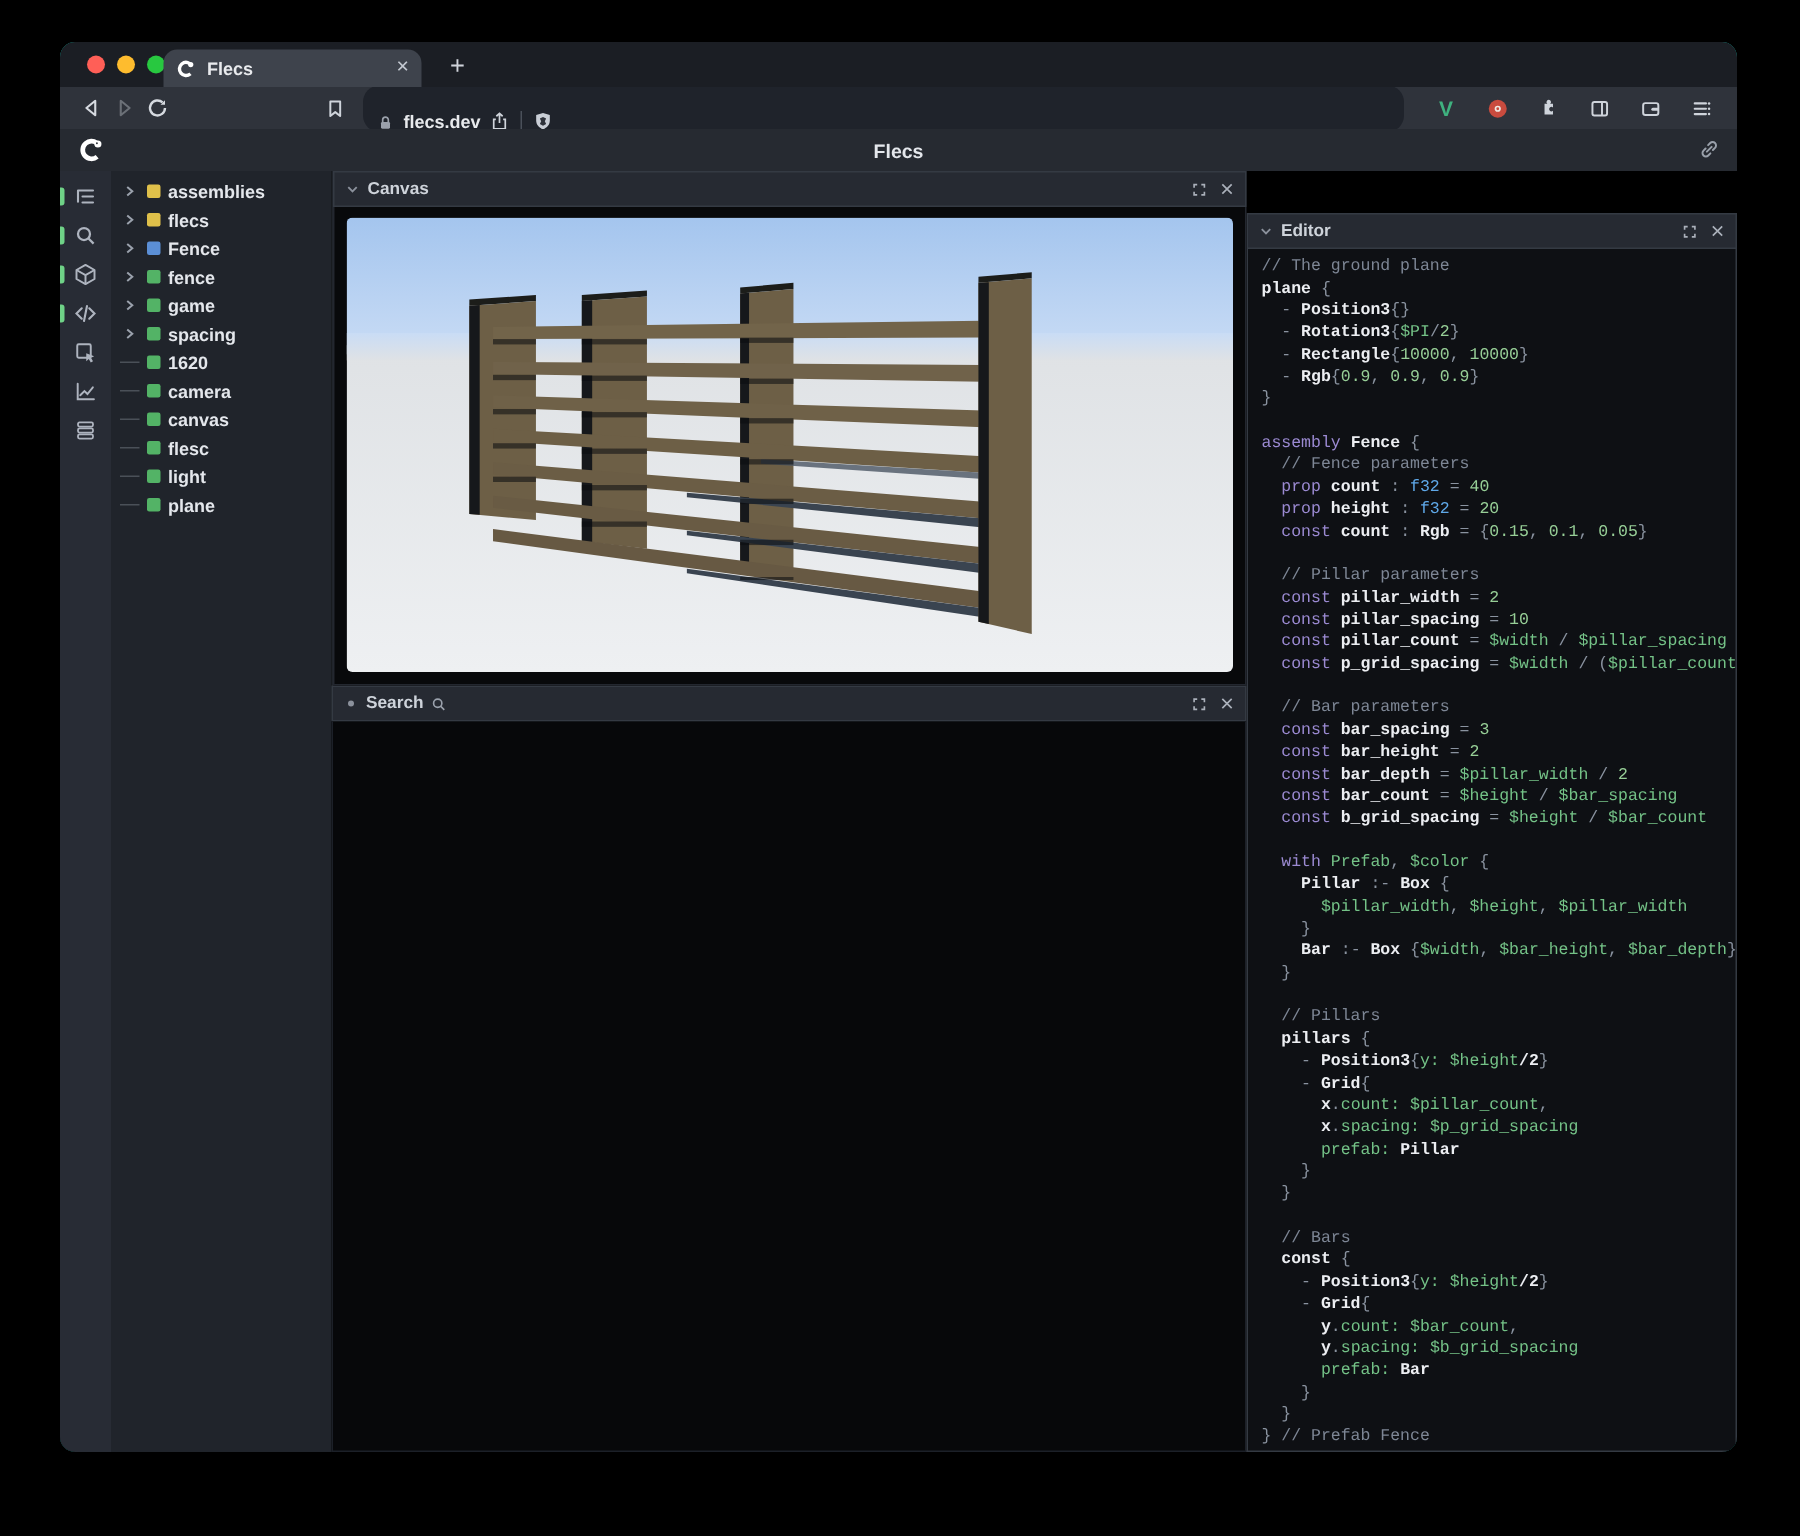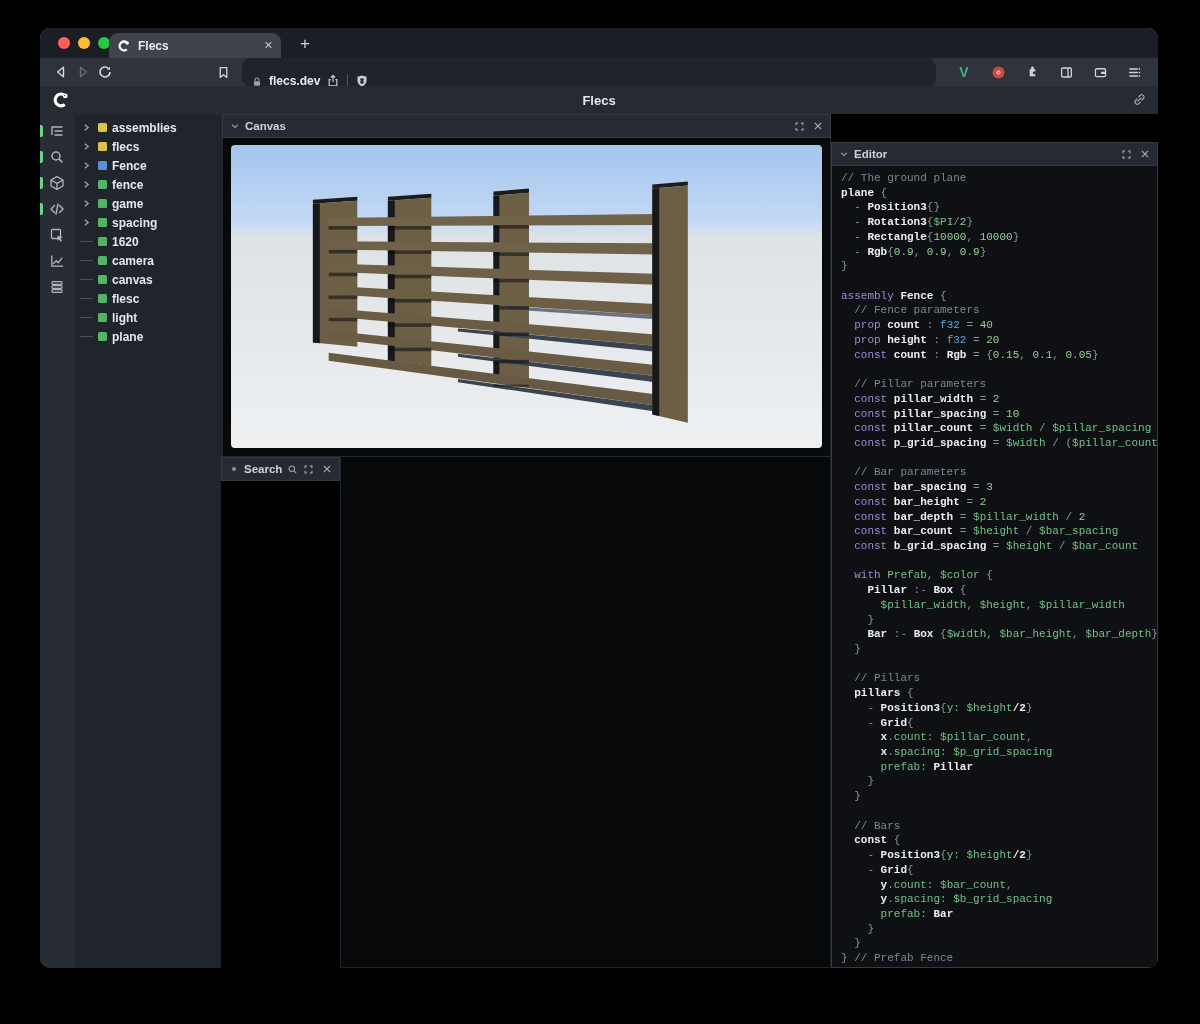--- a/index.html
+++ b/index.html
@@ -65,21 +65,21 @@
   .panel-title { color:#ced3da; font-size:11.5px; font-weight:700; }
   .ph-right { margin-left:auto; display:flex; align-items:center; gap:8px; color:#aab0ba; }
   .chev { color:#8b919c; display:flex; }
   .dot { width:4px; height:4px; border-radius:50%; background:#8b919c; margin:0 3px; }
 
   .canvas-panel { height:343px; display:flex; flex-direction:column; border-left:1px solid #20242b; }
   .canvas-body { flex:1; background:#08090b; position:relative; border:1px solid #23272f; border-top:none; }
   .render { position:absolute; left:8px; top:7px; right:8px; bottom:8px; border-radius:4px; overflow:hidden; }
   .render svg { width:100%; height:100%; display:block; }
 
-  .search-panel { flex:1; display:flex; flex-direction:row; min-height:0; }
+  .search-panel { flex:1; display:flex; flex-direction:column; min-height:0; }
   .search-body { flex:1; background:#07080a; border:1px solid #1c2028; border-top:none; }
 
   .editor-panel { flex:1; display:flex; flex-direction:column; min-width:0;margin-top:28px; }
   .editor-body { flex:1; background:#0e1014; border:1px solid #343a43; border-top:none;
                  padding:5px 0 0 9px; overflow:hidden; }
   .code-line { font-family:Liberation Mono, monospace; font-size:11px; line-height:14.72px;
                white-space:pre; }
   .tk-c{color:#7d8695} .tk-k{color:#9b8ad2} .tk-i{color:#eceef2;font-weight:700}
   .tk-t{color:#5fa8e8} .tk-n{color:#97cf97} .tk-v{color:#74c287}
   .tk-m{color:#74c287} .tk-p{color:#8a93a0}

